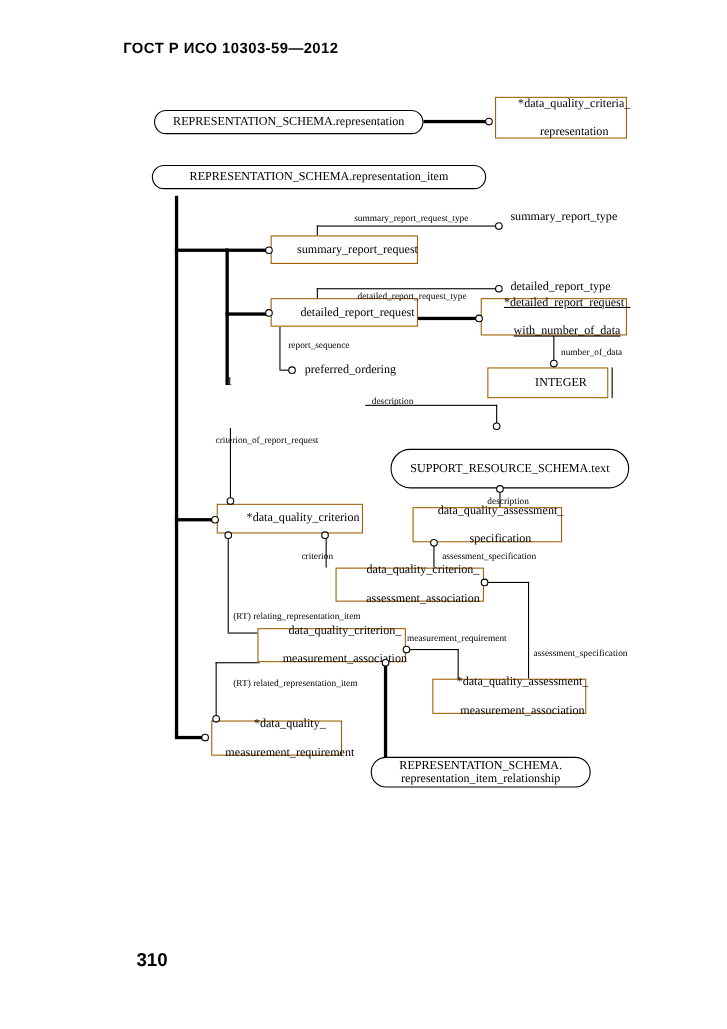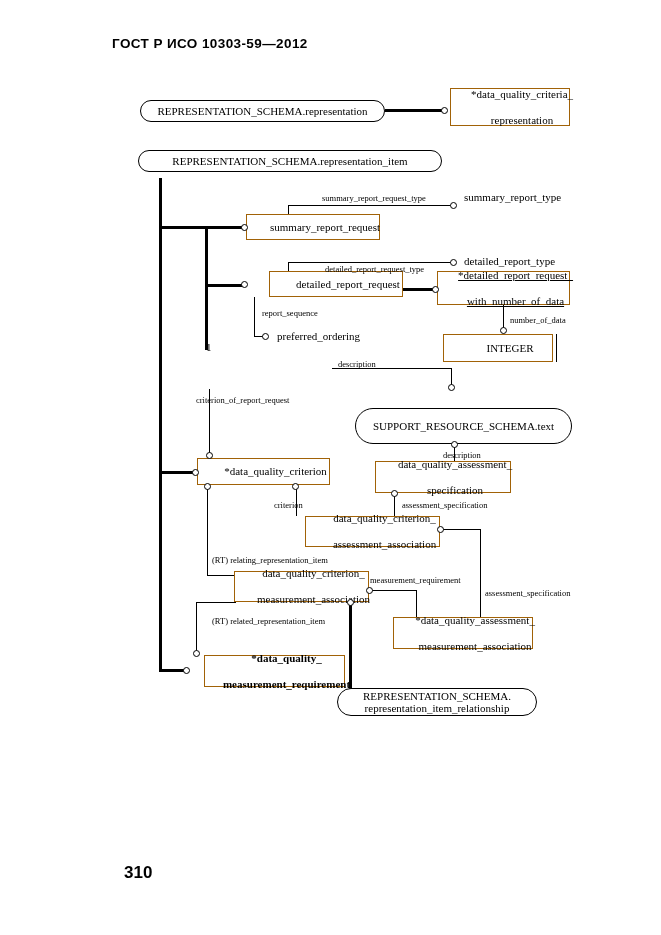--- a/index.html
+++ b/index.html
@@ -152,21 +152,21 @@
         </span>
     </div>
 
     <div class="ln v" style="left:288px;top:205px;height:10px;"></div>
     <div class="ln h" style="left:288px;top:205px;width:165px;"></div>
     <div class="circ" style="left:450px;top:202px;"></div>
     <div class="lbl" style="left:322px;top:193px;">summary_report_request_type</div>
     <div class="lbl big" style="left:464px;top:192px;">summary_report_type</div>
 
     <div class="circ" style="left:241px;top:281px;"></div>
-    <div class="ent" style="left:246px;top:271px;width:134px;height:26px;margin-left:23px;">
+    <div class="ent" style="left:246px;top:271px;width:134px;height:26px;">
       <span>
           <span>detailed_report_request</span>
         </span>
     </div>
 
     <div class="ln v" style="left:288px;top:262px;height:10px;"></div>
     <div class="ln h" style="left:288px;top:262px;width:165px;"></div>
     <div class="circ" style="left:450px;top:259px;"></div>
     <div class="lbl" style="left:325px;top:232px;margin-top:32px;">detailed_report_request_type</div>
     <div class="lbl big" style="left:464px;top:256px;">detailed_report_type</div>
@@ -260,21 +260,21 @@
 
     <div class="ent" style="left:393px;top:617px;width:140px;height:32px;">
       <span><span>*data_quality_assessment_</span><br><span>measurement_association</span></span>
     </div>
 
     <div class="circ" style="left:347px;top:599px;"></div>
     <div class="ln th v" style="left:349px;top:605px;height:88px;"></div>
 
     <div class="ln th h" style="left:159px;top:669px;width:28px;"></div>
     <div class="circ" style="left:183px;top:667px;"></div>
-    <div class="ent" style="left:204px;top:655px;width:141px;height:32px;font-weight:bold;">
+    <div class="ent" style="left:192px;top:655px;width:119px;height:32px;">
       <span><span>*data_quality_</span><br><span>measurement_requirement</span></span>
     </div>
 
     <div class="schref" style="left:337px;top:688px;width:200px;height:28px;">
       <span><span>REPRESENTATION_SCHEMA.</span><br><span>representation_item_relationship</span></span>
     </div>
 
   </div>
 
 

